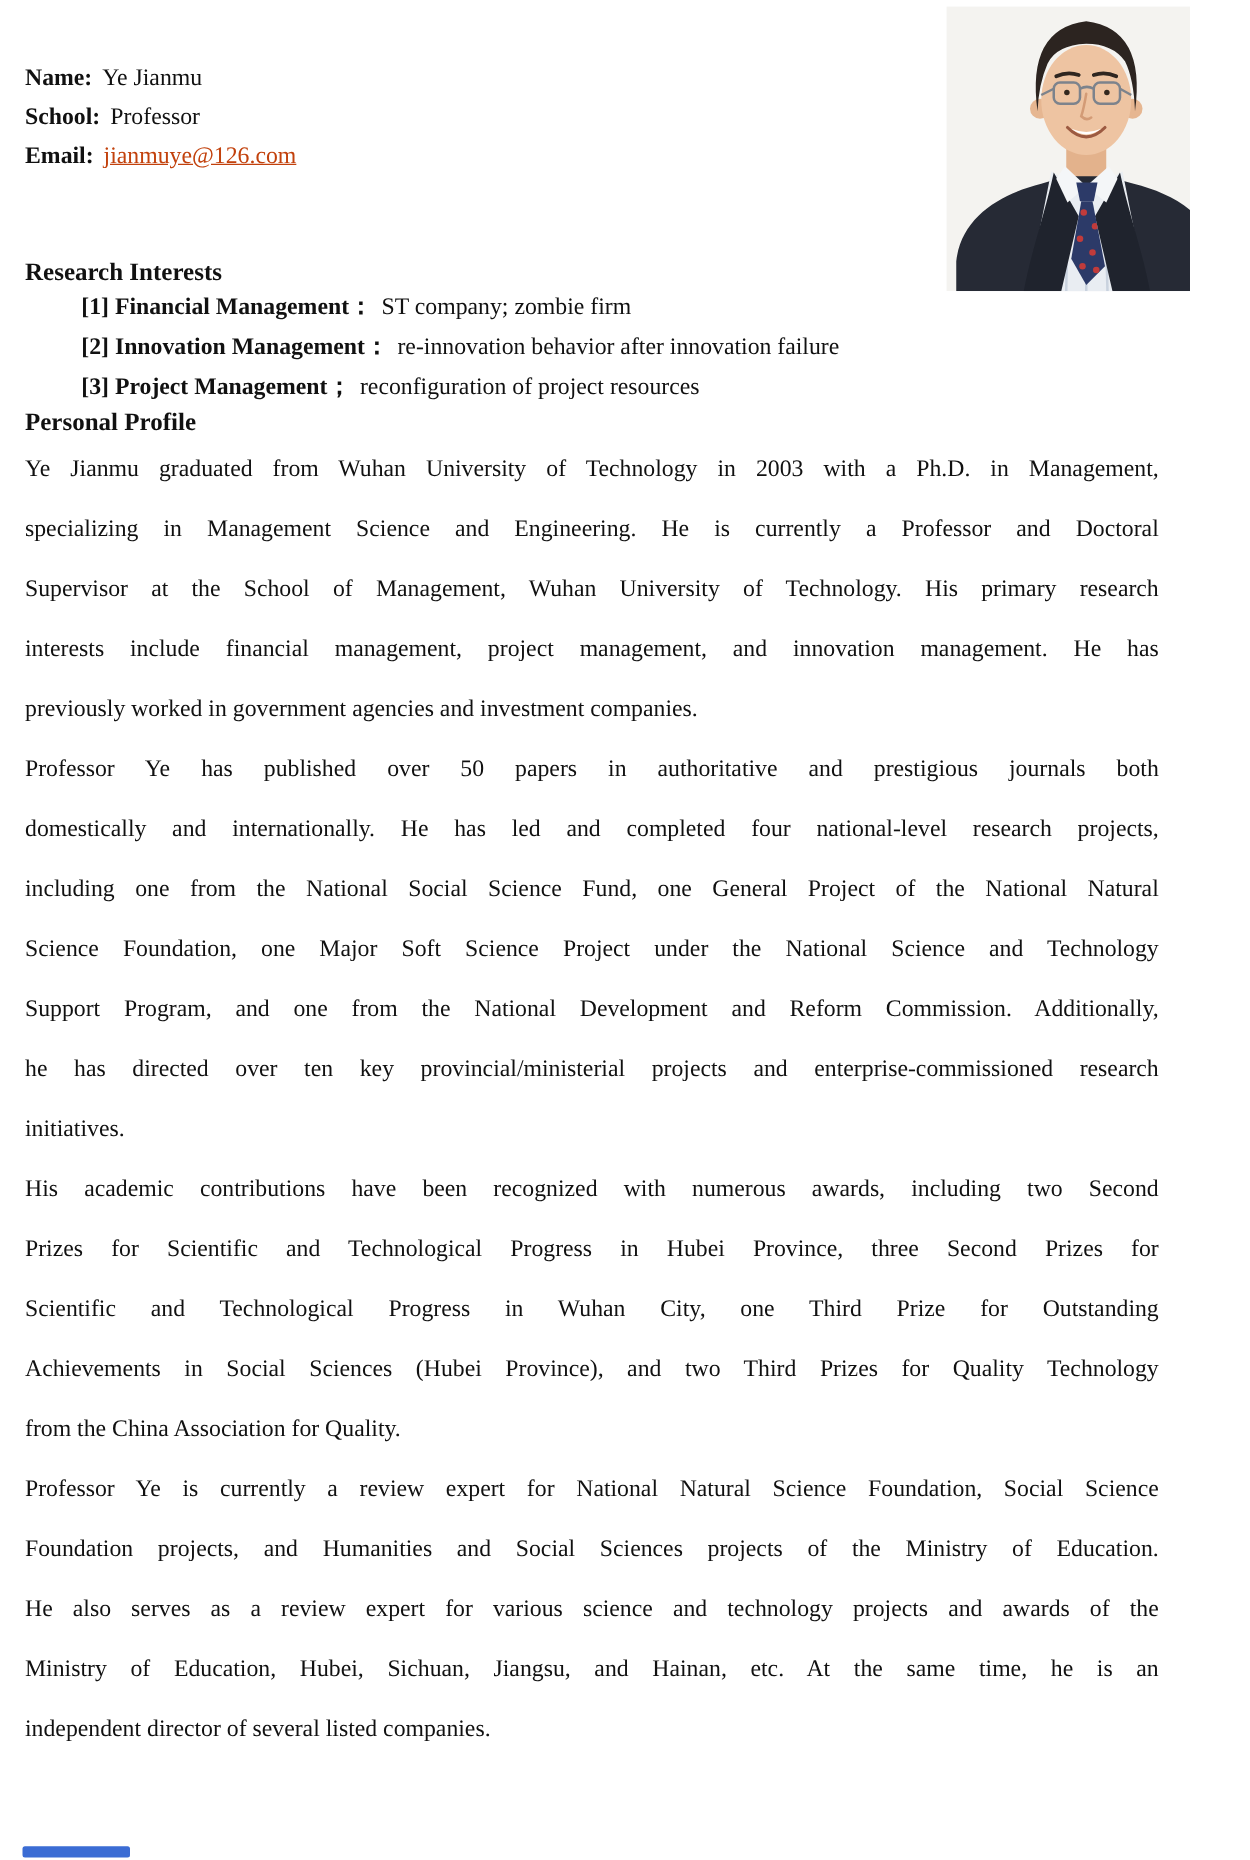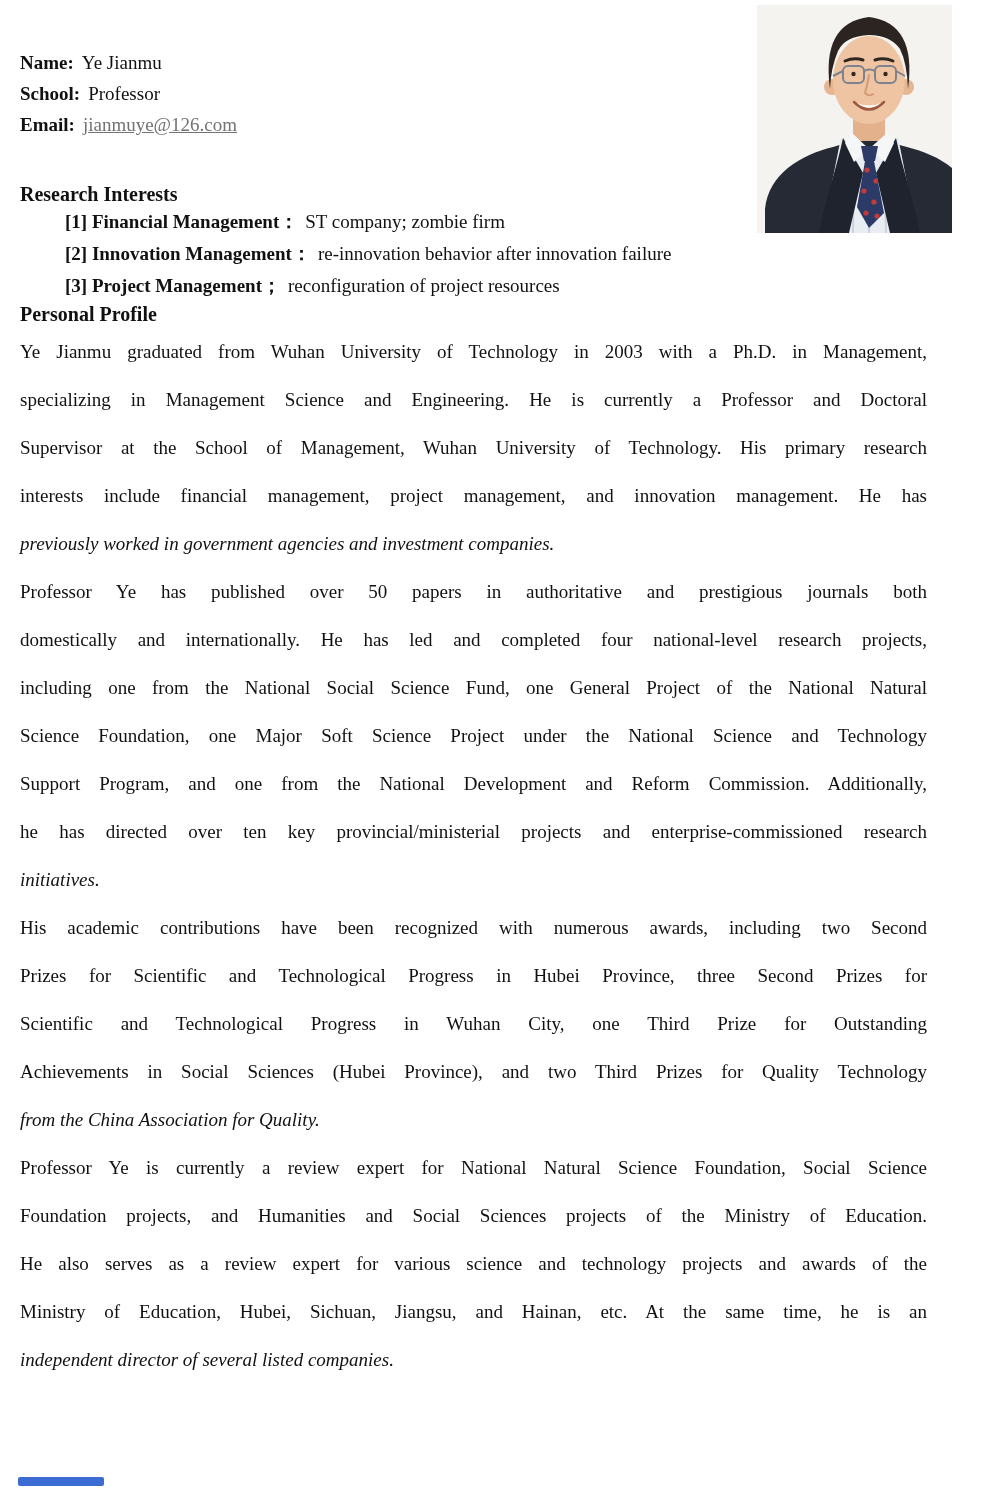--- a/index.html
+++ b/index.html
@@ -12,36 +12,36 @@
     color: #111111;
     font-family: "Liberation Serif", "DejaVu Serif", serif;
     overflow: hidden;
   }
   .content { padding: 0 25px 0 20px; }
 
   
   .hdr { margin-top: 47px; font-size: 19px; line-height: 31px; }
   .hdr-line { white-space: nowrap; }
   .lbl { font-weight: bold; margin-right: 8px; }
-  a.email { color: #737373; text-decoration: underline; cursor: pointer; }
+  a.email { color: #c2410c; text-decoration: underline; cursor: pointer; }
 
   
   .h2 { font-weight: bold; font-size: 20px; line-height: 24px; }
-  .ri-h { margin-top: 42px; }
+  .ri-h { margin-top: 66px; }
   .pp-h { }
 
   
   .ri-list { margin-top: 0; padding-left: 45px; font-size: 19px; line-height: 32px; }
   .ri-b { font-weight: bold; }
   .ri-desc { margin-left: 7px; }
 
   
   .profile { margin-top: 2px; font-size: 19px; line-height: 48px; }
   .pline { text-align: justify; text-align-last: justify; }
-  .pline.last { text-align-last: left; font-style: italic; }
+  .pline.last { text-align-last: left; }
 
   
   .photo {
     position: absolute;
     left: 757px;
     top: 5px;
     width: 225px;
     height: 228px;
     overflow: hidden;
   }

